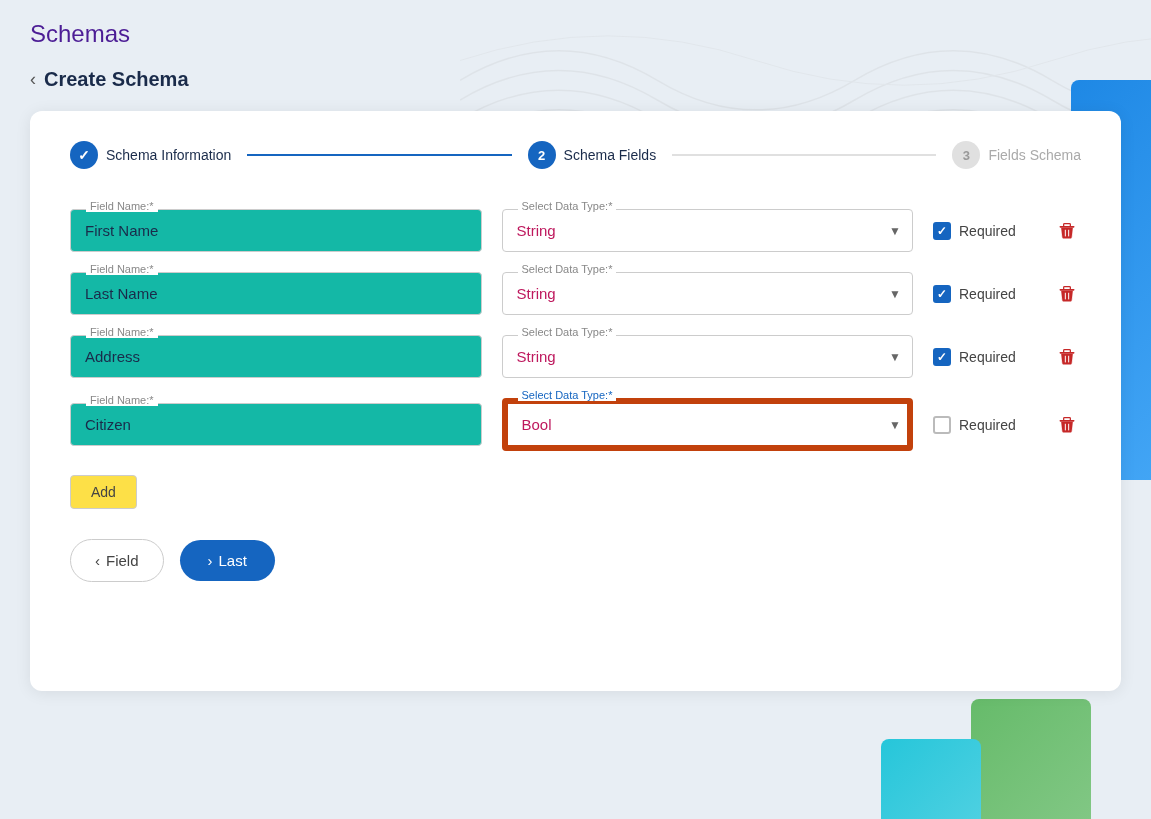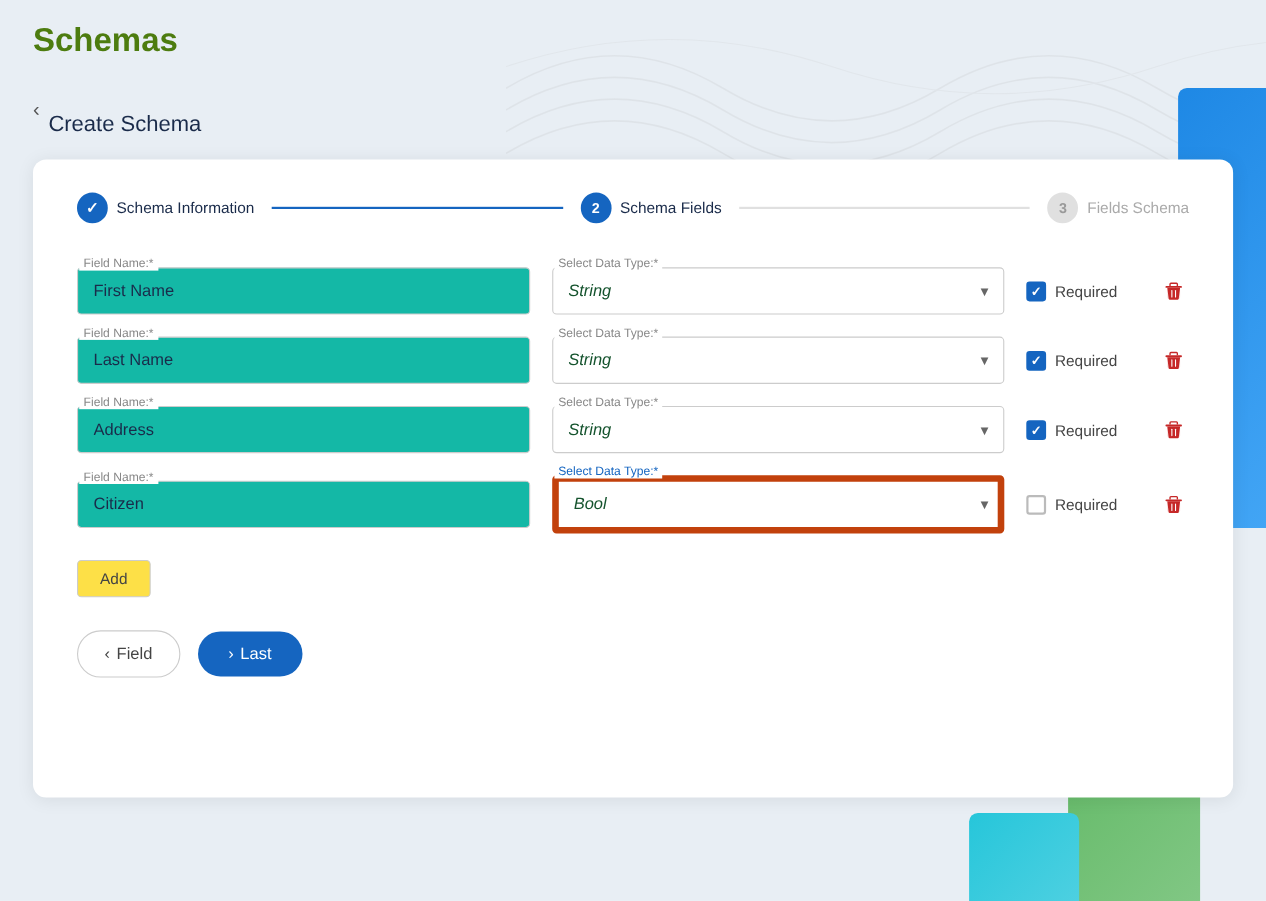--- a/index.html
+++ b/index.html
@@ -52,23 +52,23 @@
       pointer-events: none;
     }
 
     
     .app-header {
       padding: 20px 30px 10px;
       position: relative;
       z-index: 10;
     }
     .app-title {
-      font-size: 30px;
-      font-weight: 700;
-      color: #4d7c0f;
+      font-size: 24px;
+      font-weight: 400;
+      color: #4c1d95;
     }
     .app-subtitle {
       font-size: 12px;
       color: #5a6a8a;
       margin-top: 2px;
     }
 
     
     .page-title-row {
       display: flex;
@@ -78,23 +78,22 @@
       z-index: 10;
     }
     .back-arrow {
       font-size: 18px;
       color: #555;
       margin-right: 8px;
       cursor: pointer;
     }
     .page-title {
       font-size: 20px;
-      font-weight: 400;
+      font-weight: 700;
       color: #1a2b4a;
-      margin-top: 28px;
     }
 
     
     .main-card {
       background: #fff;
       border-radius: 12px;
       margin: 0 30px;
       padding: 30px 40px 40px;
       position: relative;
       z-index: 10;
@@ -173,21 +172,21 @@
     }
 
     .field-group {
       position: relative;
       flex: 1;
     }
 
     .field-label {
       position: absolute;
       top: -9px;
-      left: 2px;
+      left: 16px;
       background: #fff;
       padding: 0 4px;
       font-size: 11px;
       color: #888;
       z-index: 1;
     }
     .field-label.active-label {
       color: #1565c0;
     }
 
@@ -201,26 +200,25 @@
       outline: none;
       background: #14b8a6;
     }
 
     .field-select {
       width: 100%;
       border: 1px solid #ccc;
       border-radius: 4px;
       padding: 12px 36px 12px 14px;
       font-size: 15px;
-      color: #14532d;
+      color: #be185d;
       outline: none;
       background: #fff;
       appearance: none;
       cursor: pointer;
-      font-style: italic;
     }
     .field-select.active-border {
       border: 6px solid #c2410c;
     }
 
     .select-wrapper {
       position: relative;
       flex: 1;
     }
     .select-chevron {

